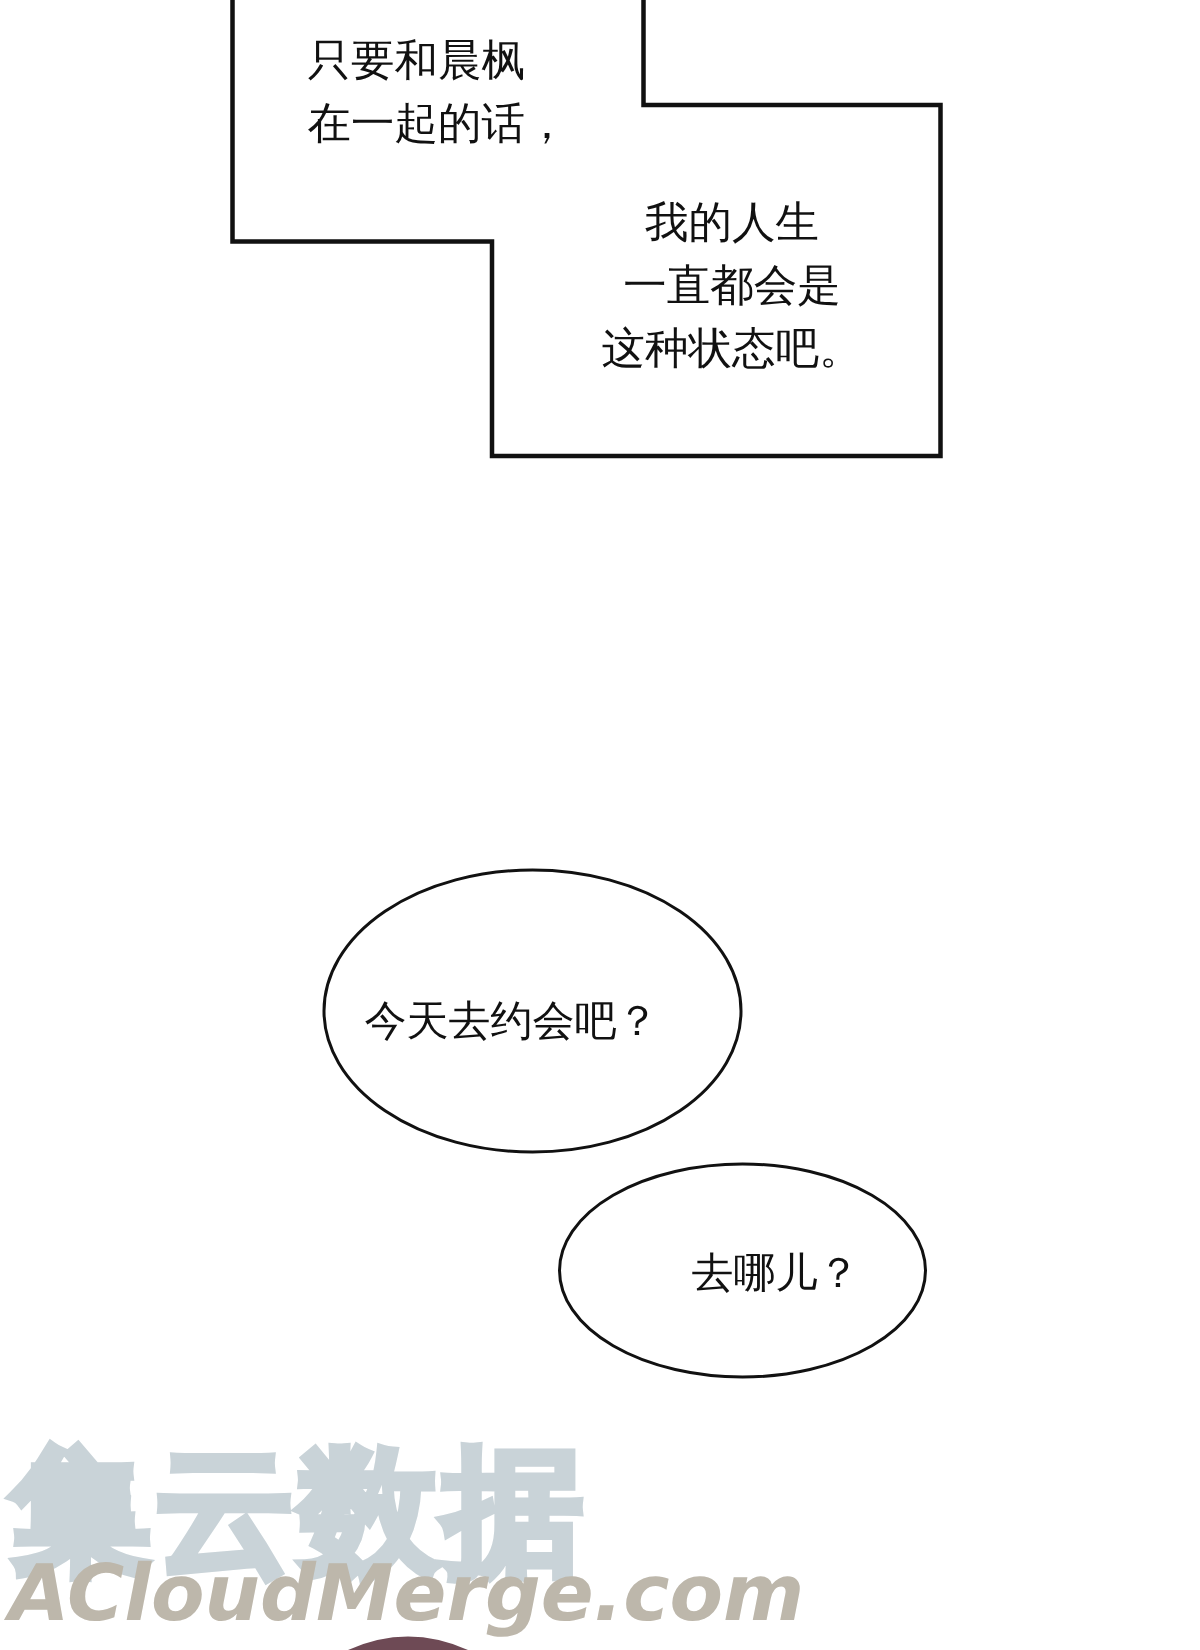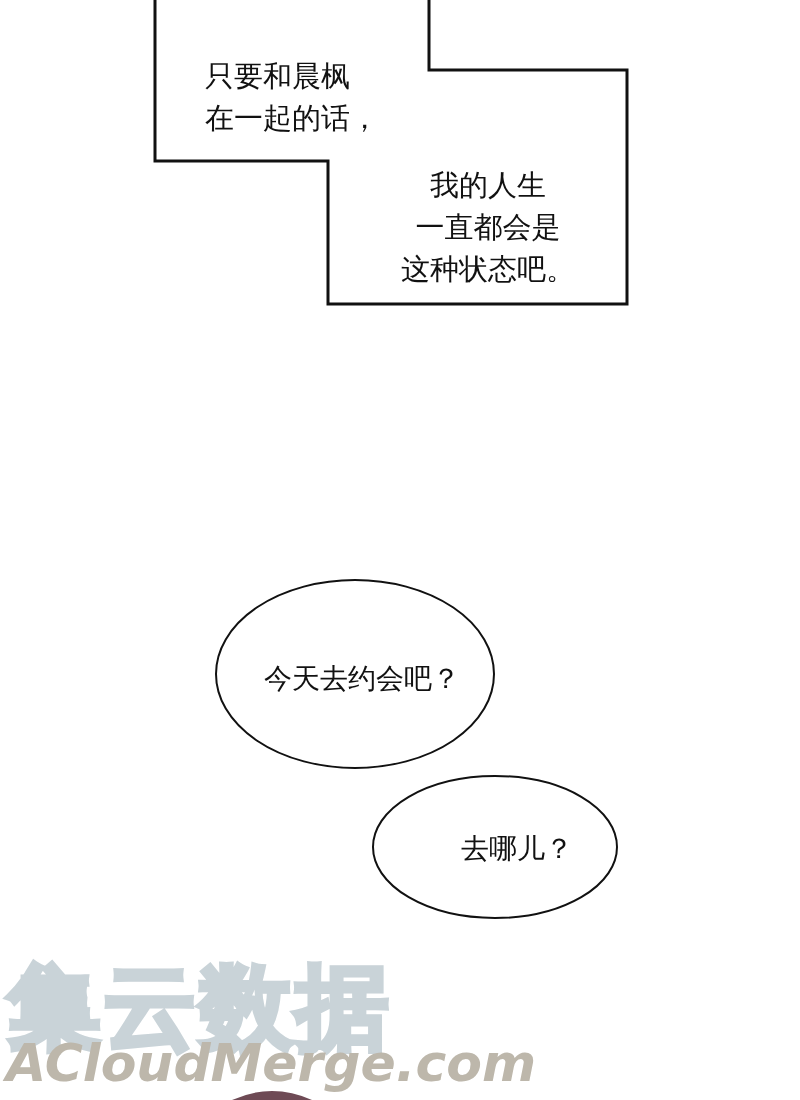--- a/index.html
+++ b/index.html
@@ -1,19 +1,19 @@
 <!DOCTYPE html>
 <html><head>
 <meta charset="utf-8">
 <style>
   html, body { margin:0; padding:0; background:#ffffff; }
   body { width:800px; height:1100px; position:relative; overflow:hidden;
          font-family:"DejaVu Sans","Liberation Sans",sans-serif; }
   svg.frame { position:absolute; left:0; top:0; }
-  .caption { position:absolute; color:#111; font-size:29px; line-height:42px; white-space:pre;margin-top:36px; }
+  .caption { position:absolute; color:#111; font-size:29px; line-height:42px; white-space:pre; }
   .bubble-text { position:absolute; color:#111; font-size:28px; line-height:34px; white-space:nowrap; text-align:center; }
   .wm-cn { position:absolute; left:8px; top:958px; font-size:92px; font-weight:bold; letter-spacing:4px;
            color:#ffffff; -webkit-text-stroke:5px #c9d3d8; line-height:100px; white-space:nowrap; }
   .wm-en { position:absolute; left:6px; top:1040px; font-size:52px; font-weight:bold; font-style:italic;
            color:#bdb7ab; line-height:46px; white-space:nowrap; letter-spacing:0px; }
 </style>
 </head>
 <body>
 
 <svg class="frame" width="800" height="1100" viewBox="0 0 800 1100">
@@ -27,18 +27,18 @@
   <path d="M232,1100 Q272,1082 312,1100 Z" fill="#6e4a55"></path>
 </svg>
 
 <div class="caption" style="left:205px; top:19px;">只要和晨枫
 在一起的话，</div>
 
 <div class="caption" style="left:398px; top:128px; text-align:center; width:180px;font-family:Liberation Serif, serif;">我的人生
 一直都会是
 这种状态吧。</div>
 
-<div class="bubble-text" style="left:222px; top:664px; width:280px;font-family:Liberation Mono, monospace;">今天去约会吧？</div>
+<div class="bubble-text" style="left:201px; top:664px; width:280px;">今天去约会吧？</div>
 
 <div class="bubble-text" style="left:373px; top:832px; width:288px;text-align:center;">去哪儿？</div>
 
 <div class="wm-cn">集云数据</div>
 <div class="wm-en">ACloudMerge.com</div>
 
 </body></html>

